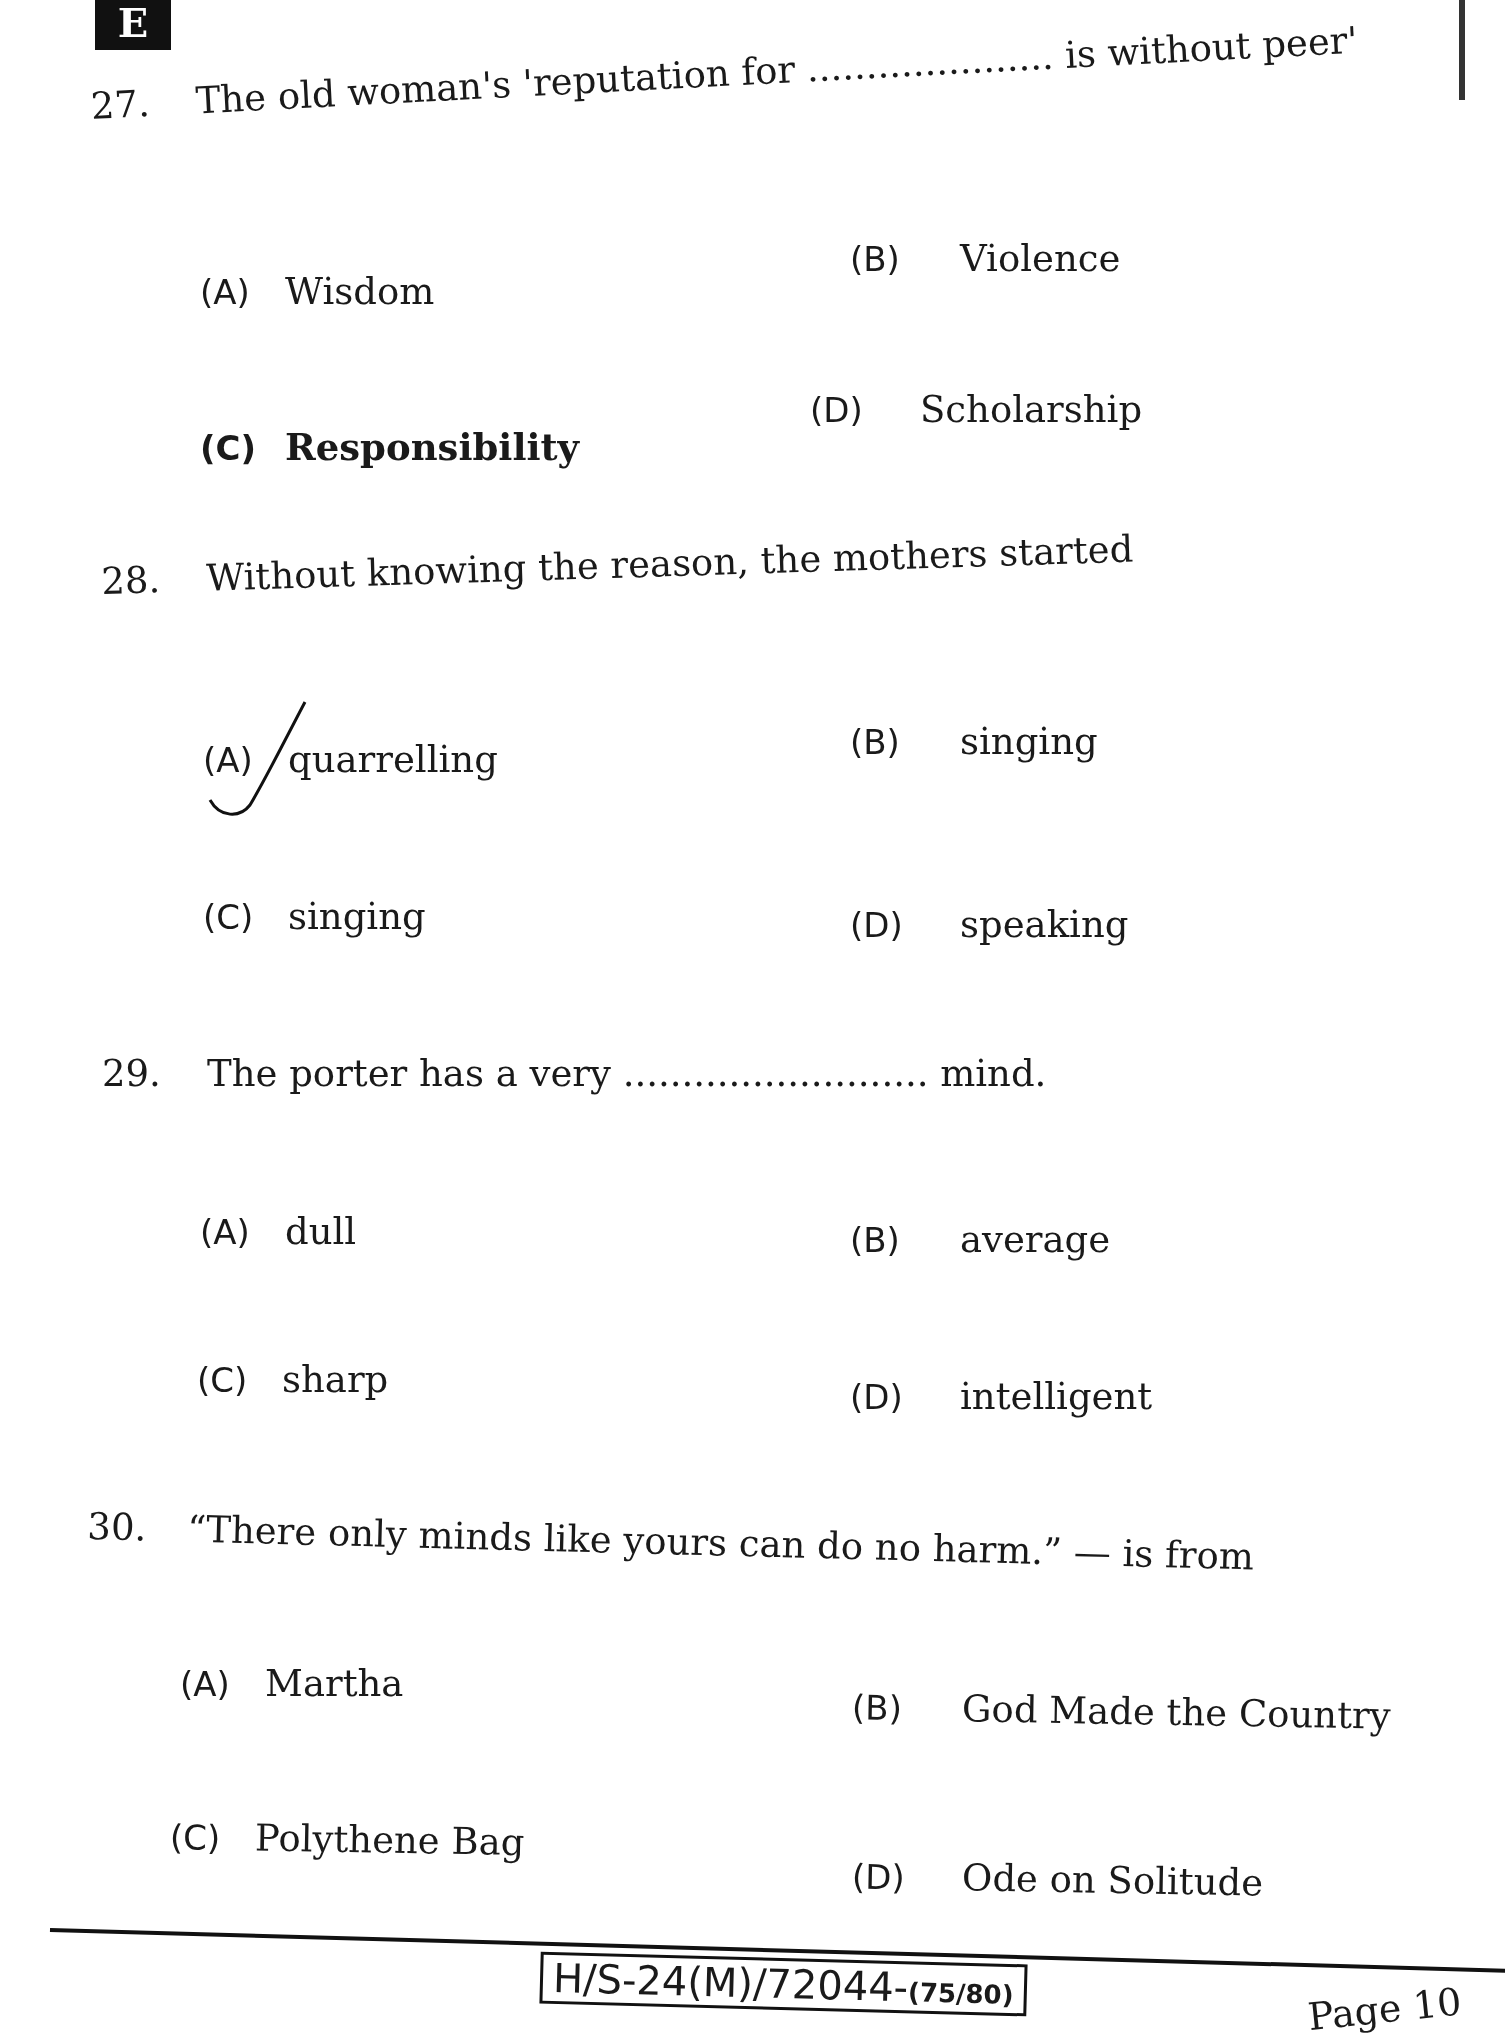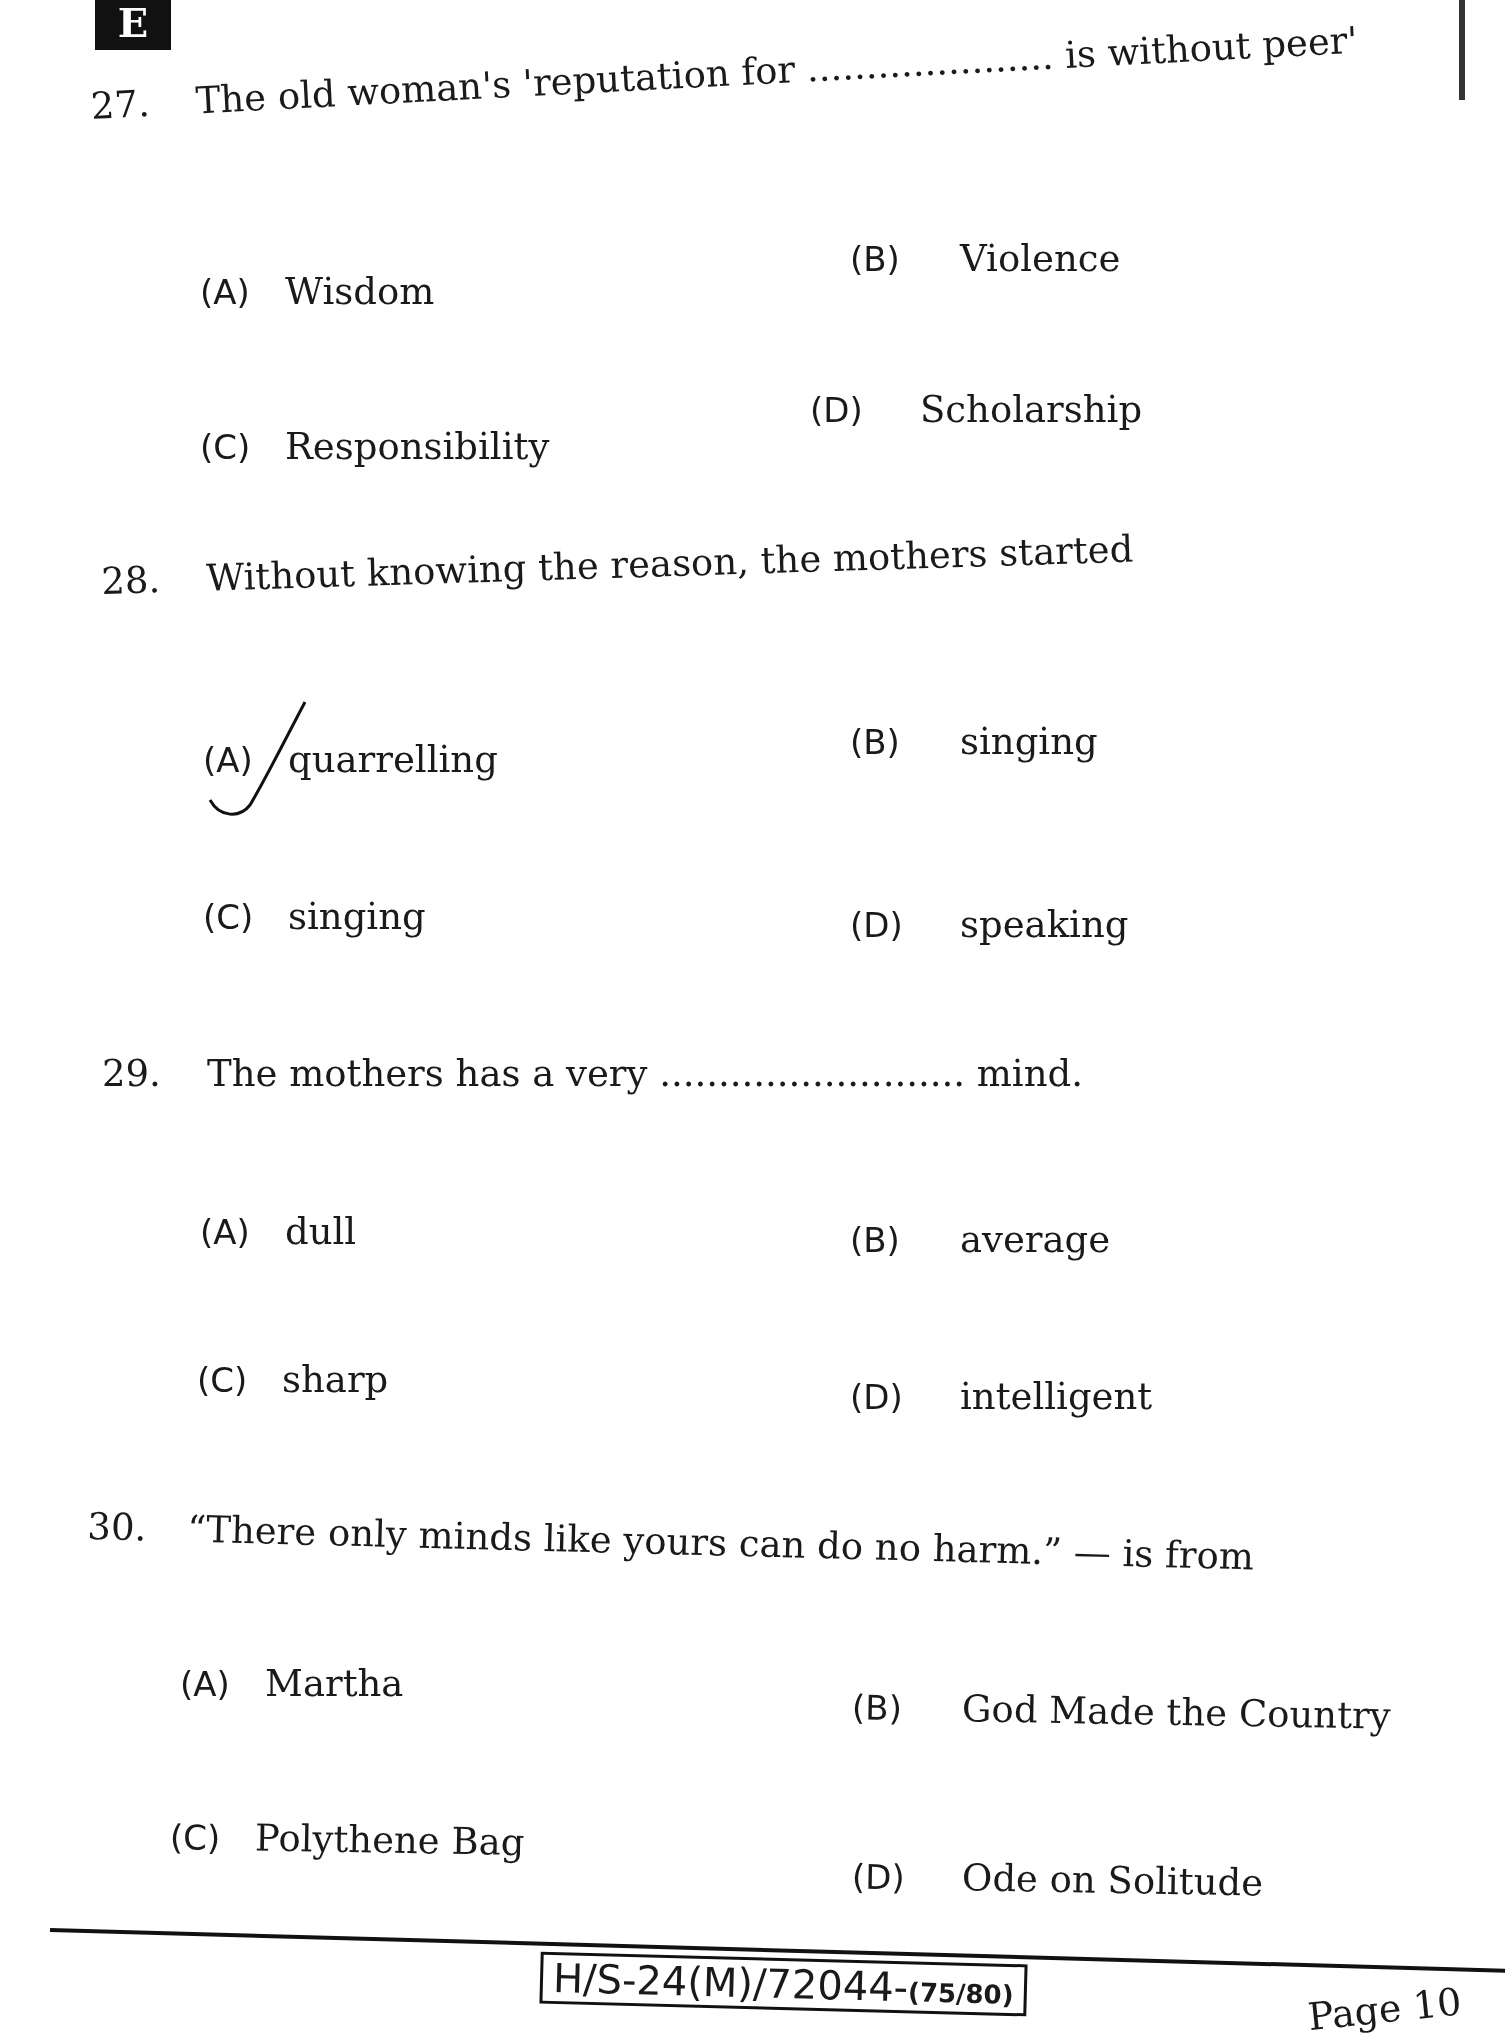--- a/index.html
+++ b/index.html
@@ -25,36 +25,36 @@
 <body>
 
 <div class="badge">E</div>
 <div class="edge"></div>
 
 <div class="q" style="left:92px;top:85px;transform:rotate(-3deg);transform-origin:left bottom;">
   <span class="qnum">27.</span><span>The old woman's 'reputation for ..................... is without peer'</span>
 </div>
 <div class="opt" style="left:200px;top:270px;"><span class="lbl">(A)</span><span>Wisdom</span></div>
 <div class="opt right" style="left:850px;top:237px;"><span class="lbl">(B)</span><span>Violence</span></div>
-<div class="opt" style="left:200px;top:425px;"><span class="lbl">(C)</span><span>Responsibility</span></div>
+<div class="opt" style="left:200px;top:425px;font-weight:bold;"><span class="lbl">(C)</span><span>Responsibility</span></div>
 <div class="opt right" style="left:810px;top:388px;"><span class="lbl">(D)</span><span>Scholarship</span></div>
 
 <div class="q" style="left:102px;top:560px;transform:rotate(-1.8deg);transform-origin:left bottom;">
   <span class="qnum">28.</span><span>Without knowing the reason, the mothers started</span>
 </div>
 <div class="opt" style="left:203px;top:738px;"><span class="lbl">(A)</span><span>quarrelling</span></div>
 <svg class="tick" viewBox="0 0 110 120">
   <path d="M100 2 C80 40 60 80 45 105 C35 118 15 118 5 100" fill="none" stroke="#111" stroke-width="3"></path>
 </svg>
 <div class="opt right" style="left:850px;top:720px;"><span class="lbl">(B)</span><span>singing</span></div>
 <div class="opt" style="left:203px;top:895px;"><span class="lbl">(C)</span><span>singing</span></div>
 <div class="opt right" style="left:850px;top:882px;margin-top:21px;"><span class="lbl">(D)</span><span>speaking</span></div>
 
 <div class="q" style="left:102px;top:1052px;">
-  <span class="qnum">29.</span><span>The mothers has a very .......................... mind.</span>
+  <span class="qnum">29.</span><span>The porter has a very .......................... mind.</span>
 </div>
 <div class="opt" style="left:200px;top:1210px;"><span class="lbl">(A)</span><span>dull</span></div>
 <div class="opt right" style="left:850px;top:1218px;"><span class="lbl">(B)</span><span>average</span></div>
 <div class="opt" style="left:197px;top:1358px;"><span class="lbl">(C)</span><span>sharp</span></div>
 <div class="opt right" style="left:850px;top:1375px;"><span class="lbl">(D)</span><span>intelligent</span></div>
 
 <div class="q" style="left:88px;top:1505px;transform:rotate(1.5deg);transform-origin:left top;">
   <span class="qnum" style="width:100px;">30.</span><span>“There only minds like yours can do no harm.” — is from</span>
 </div>
 <div class="opt" style="left:180px;top:1662px;"><span class="lbl">(A)</span><span>Martha</span></div>

